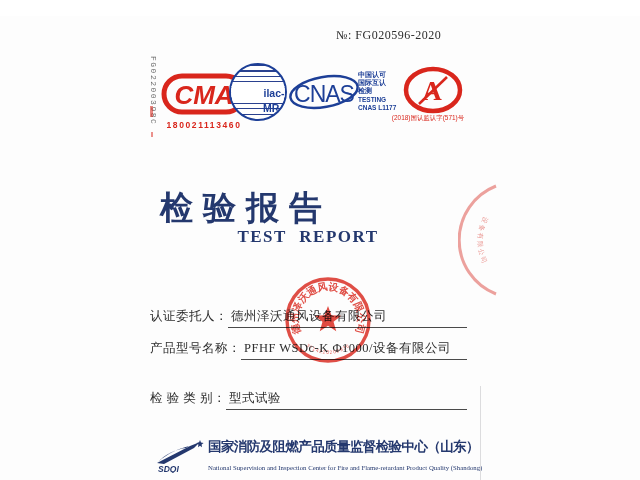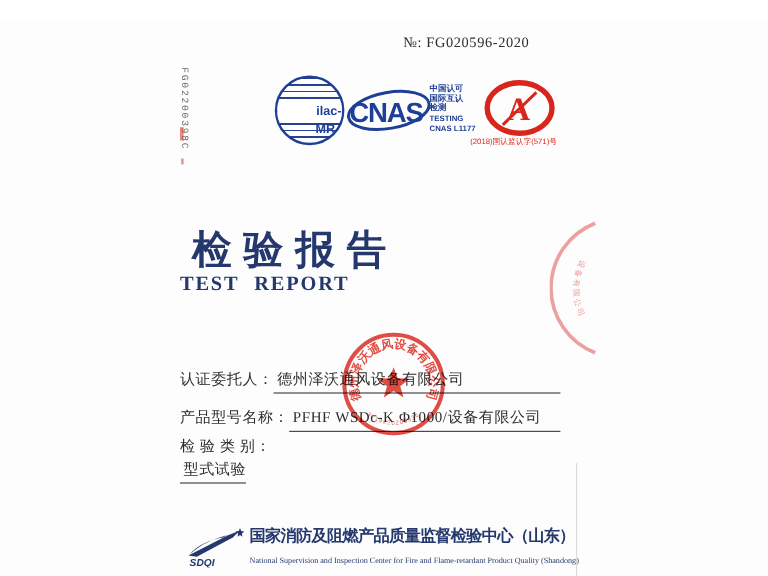--- a/index.html
+++ b/index.html
@@ -26,44 +26,44 @@
   
   .mark{position:absolute;}
   .cma{left:158px; top:57px; width:92px; text-align:center;}
   .cma-number{font-size:8.5px; color:var(--red); letter-spacing:1.6px; margin-top:1px; font-weight:700;}
   .ilac{left:229px; top:47px; width:58px; height:58px; border-radius:50%;
     border:2px solid var(--blue); overflow:hidden;
     background:repeating-linear-gradient(to bottom,#2a418f 0 1.2px,#ffffff 1.2px 5.4px);}
   .ilac-band{position:absolute; left:0; top:21px; width:100%; height:15px; background:#ffffff;
     color:var(--blue); font-weight:700; font-size:10.5px; line-height:15px; text-align:center; letter-spacing:0;padding-left:32px;}
   .cnas{left:289px; top:54px; width:70px; height:46px;}
-  .cnas-letters{position:absolute; left:2px; top:11px; width:66px; text-align:left;
-    color:var(--blue); font-weight:700; font-size:23px; letter-spacing:-1px;}
+  .cnas-letters{position:absolute; left:2px; top:11px; width:66px; text-align:center;
+    color:var(--blue); font-weight:400; font-size:23px; letter-spacing:-1px;}
   .cnas-caption{left:358px; top:55px; width:42px; color:var(--blue); font-weight:700;
     font-size:7px; line-height:8.2px; white-space:nowrap;}
   .cnas-caption .en{font-weight:700; font-size:6.5px;}
   .cal{left:402px; top:50px; width:62px; height:48px;}
   .cal-caption{left:388px; top:97px; width:80px; text-align:center; color:var(--red);
     font-size:7px; white-space:nowrap; transform:scale(.92);}
 
   
   .title-cn{position:absolute; left:150px; top:170px; width:316px; text-align:left;
     color:var(--navy); font-weight:700; font-size:33px; letter-spacing:10px; text-indent:10px;
     font-family:"Liberation Sans",sans-serif;}
-  .title-en{position:absolute; left:150px; top:211px; width:316px; text-align:left;
+  .title-en{position:absolute; left:150px; top:211px; width:316px; text-align:center;
     color:var(--navy); font-weight:700; font-size:17px; letter-spacing:1.5px; word-spacing:7px;
     font-family:"Liberation Serif",serif;}
 
   
   .field{position:absolute; left:150px; width:317px; display:flex; align-items:flex-start;
     font-family:"Liberation Serif",serif; color:#2e2e2e;}
   .field-label{flex:0 0 auto; font-size:12.5px; letter-spacing:0.5px; padding-bottom:2px; white-space:nowrap;}
   .field-value{flex:1 1 auto; font-size:12.5px; border-bottom:1px solid #4a4a4a;
     padding:0 0 2px 3px; white-space:nowrap; letter-spacing:0.5px;}
-  .field-1{top:292px;} .field-2{top:324px;} .field-3{top:348px;flex-direction:column;}
+  .field-1{top:292px;} .field-2{top:324px;} .field-3{top:374px;}
 
   
   .stamp{position:absolute; left:282px; top:258px; width:92px; height:92px;
     mix-blend-mode:multiply; opacity:.92;}
   .edge-stamp{position:absolute; left:458px; top:168px; width:42px; height:112px;
     mix-blend-mode:multiply;}
 
   
   .footer-logo{position:absolute; left:156px; top:423px; width:48px; height:34px;}
   .footer-cn{position:absolute; left:208px; top:422px; width:296px; color:var(--navy);
@@ -80,20 +80,27 @@
 
   <div class="report-no">
     <span>№:</span>
     <span>FG020596-2020</span>
   </div>
 
   <div class="side-code">FG02200398C</div>
   <div class="side-code-mark"></div>
   <div class="side-code-dot"></div>
 
+  <div class="mark cma">
+    <svg width="92" height="42" viewBox="0 0 92 42">
+      <rect x="6" y="3" width="80" height="36" rx="18" ry="18" fill="none" stroke="#d9261c" stroke-width="5"></rect>
+      <text x="46" y="31" text-anchor="middle" font-family="Liberation Sans, sans-serif" font-style="italic" font-weight="800" font-size="26" fill="#d9261c">CMA</text>
+    </svg>
+    <div class="cma-number">180021113460</div>
+  </div>
 
   <div class="mark ilac">
     <div class="ilac-band">ilac-MRA</div>
   </div>
 
   <div class="mark cnas">
     <svg width="70" height="46" viewBox="0 0 70 46" style="position:absolute;left:0;top:0;">
       <ellipse cx="35" cy="22" rx="34" ry="15" fill="none" stroke="#1d3f97" stroke-width="2.5" transform="rotate(-10 35 22)"></ellipse>
     </svg>
     <div class="cnas-letters">CNAS</div>

